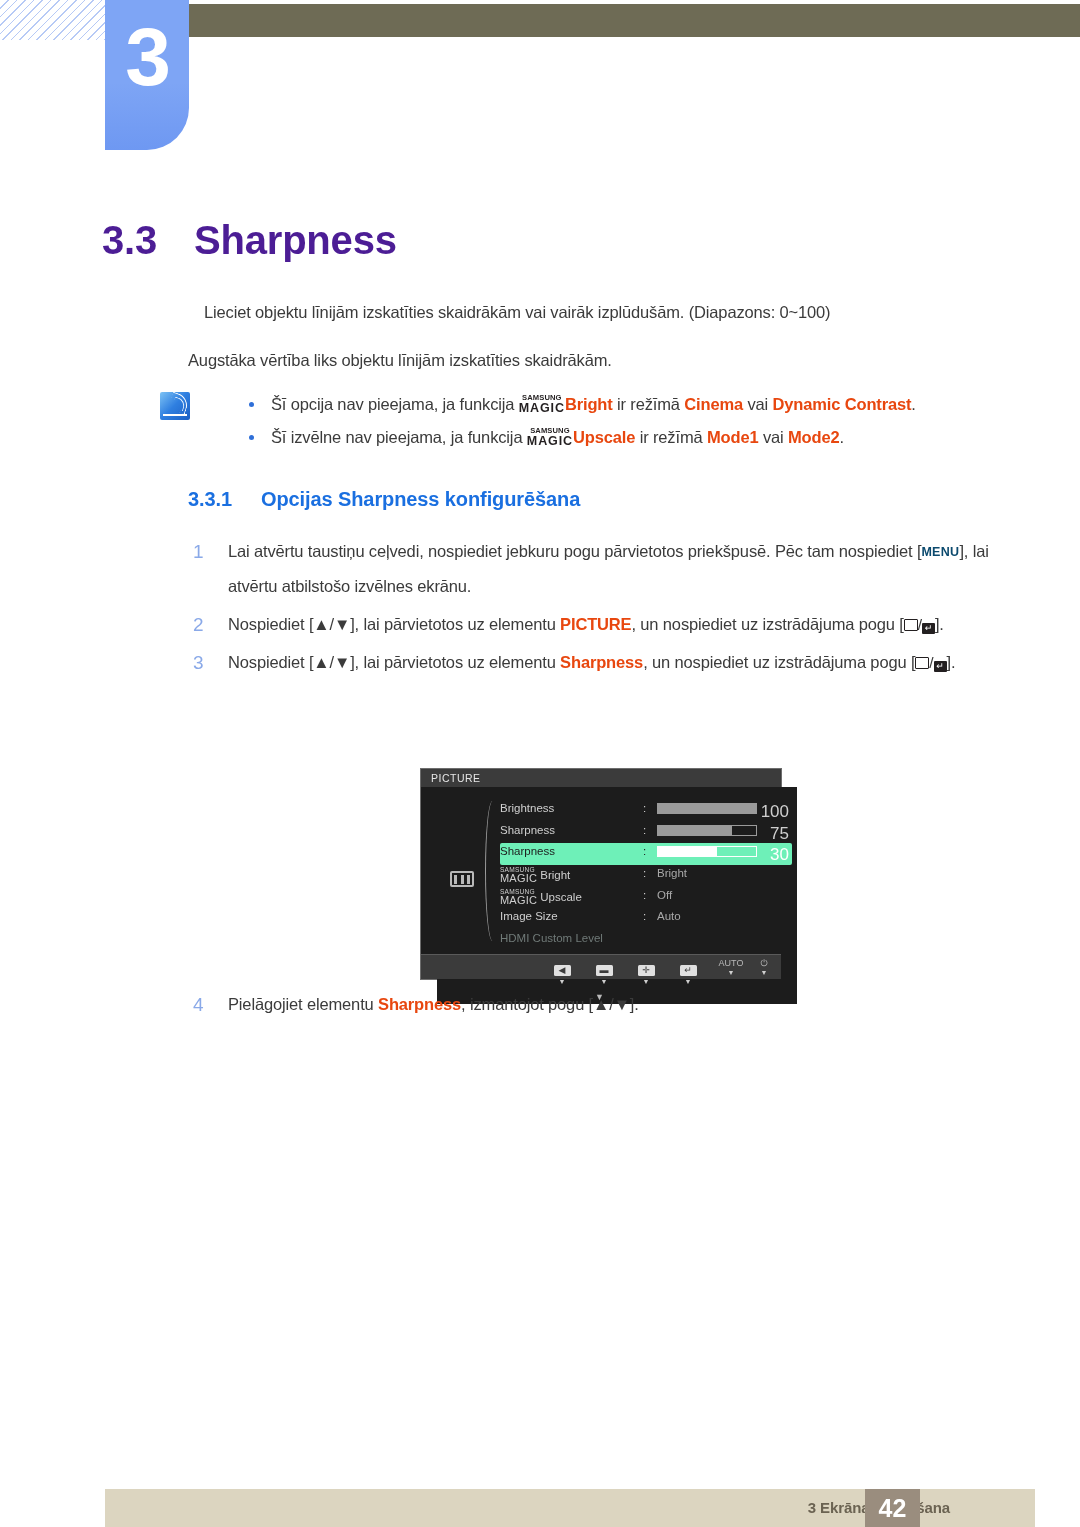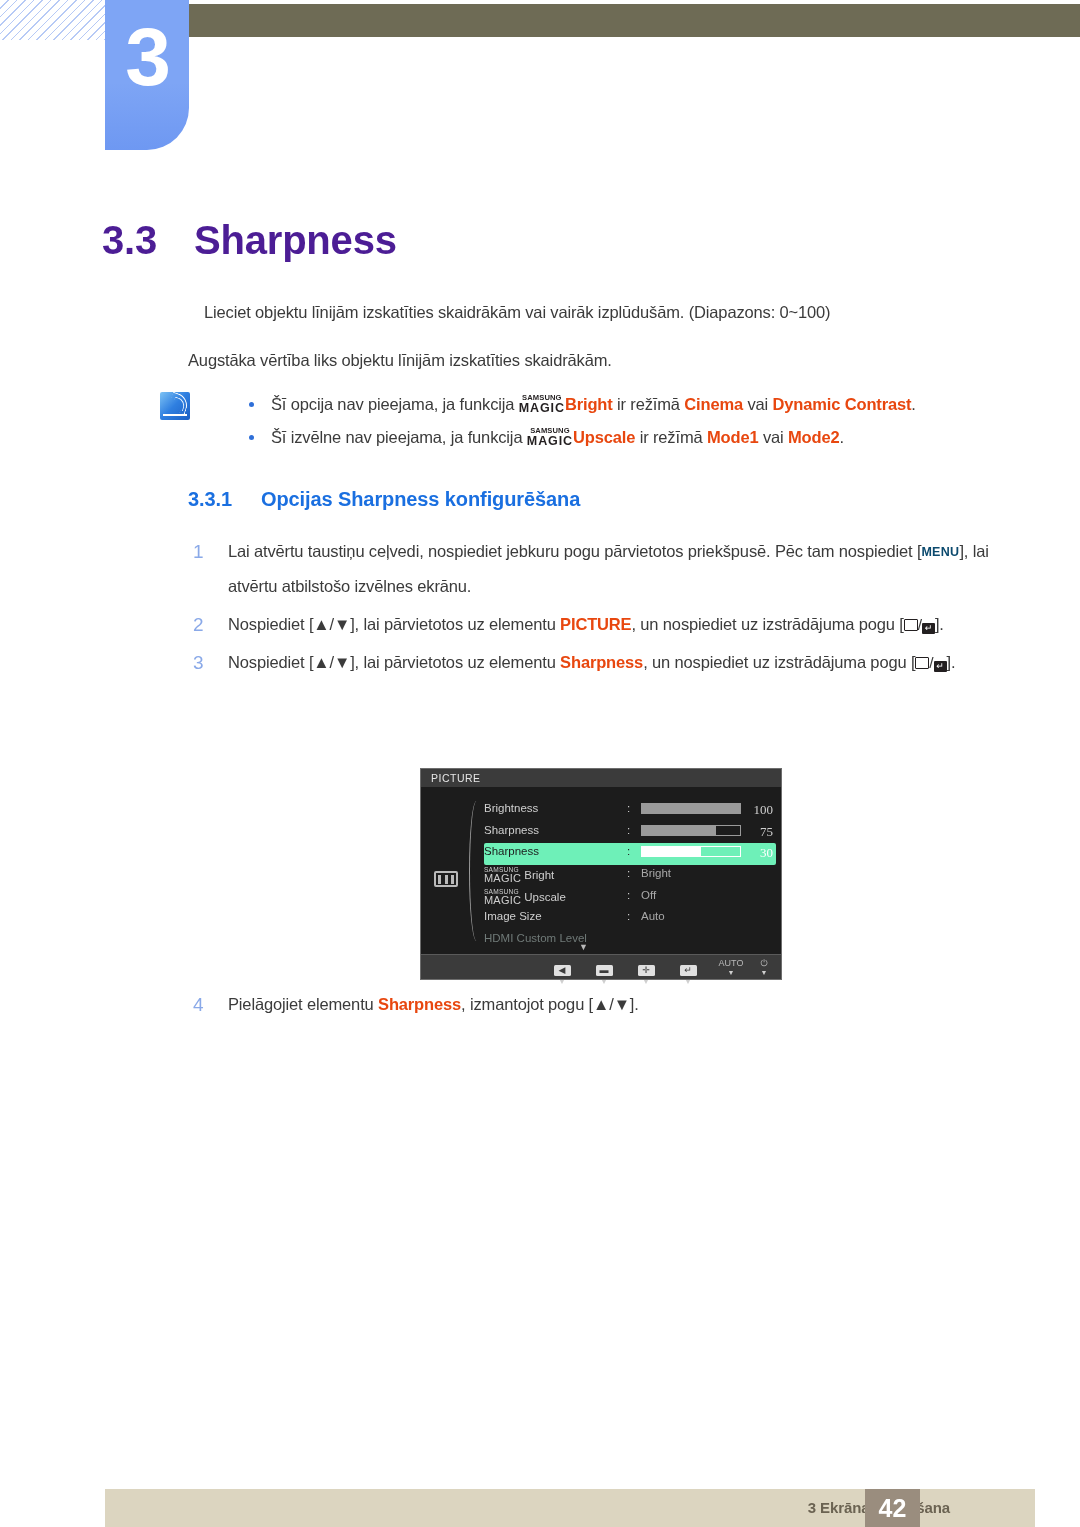--- a/index.html
+++ b/index.html
@@ -280,23 +280,23 @@
   }
   .osd-title {
     position: absolute;
     top: 3px; left: 10px;
     font-size: 10.5px;
     color: #e6e6e6;
     letter-spacing: .5px;
   }
   .osd-body {
     position: absolute;
-    top: 18px; left: 0;
+    top: 18px; left: 16px;
     width: 100%;
-    height: 167px;
+    height: 217px;
     background: #1c1c1c;
   }
   .osd-cat-icon {
     position: absolute;
     left: 13px;
     top: 84px;
     width: 24px; height: 16px;
     border: 2px solid #b9b9b9;
     border-radius: 2px;
     box-sizing: border-box;
@@ -351,24 +351,23 @@
   }
   .osd-row .val {
     position: absolute;
     left: 157px; top: 2px;
     font-size: 11.5px;
     color: #a8a8a8;
   }
   .osd-row .num {
     position: absolute;
     right: 3px; top: 2px;
-    font-size: 13px;
+    font-size: 17px;
     color: #cfcfcf;
     text-align: left;
-    font-family: Liberation Serif, serif;
   }
   .osd-bar {
     position: absolute;
     left: 157px;
     top: 3px;
     width: 100px;
     height: 11px;
     border: 1px solid #9a9a9a;
     box-sizing: border-box;
     background: #1c1c1c;

